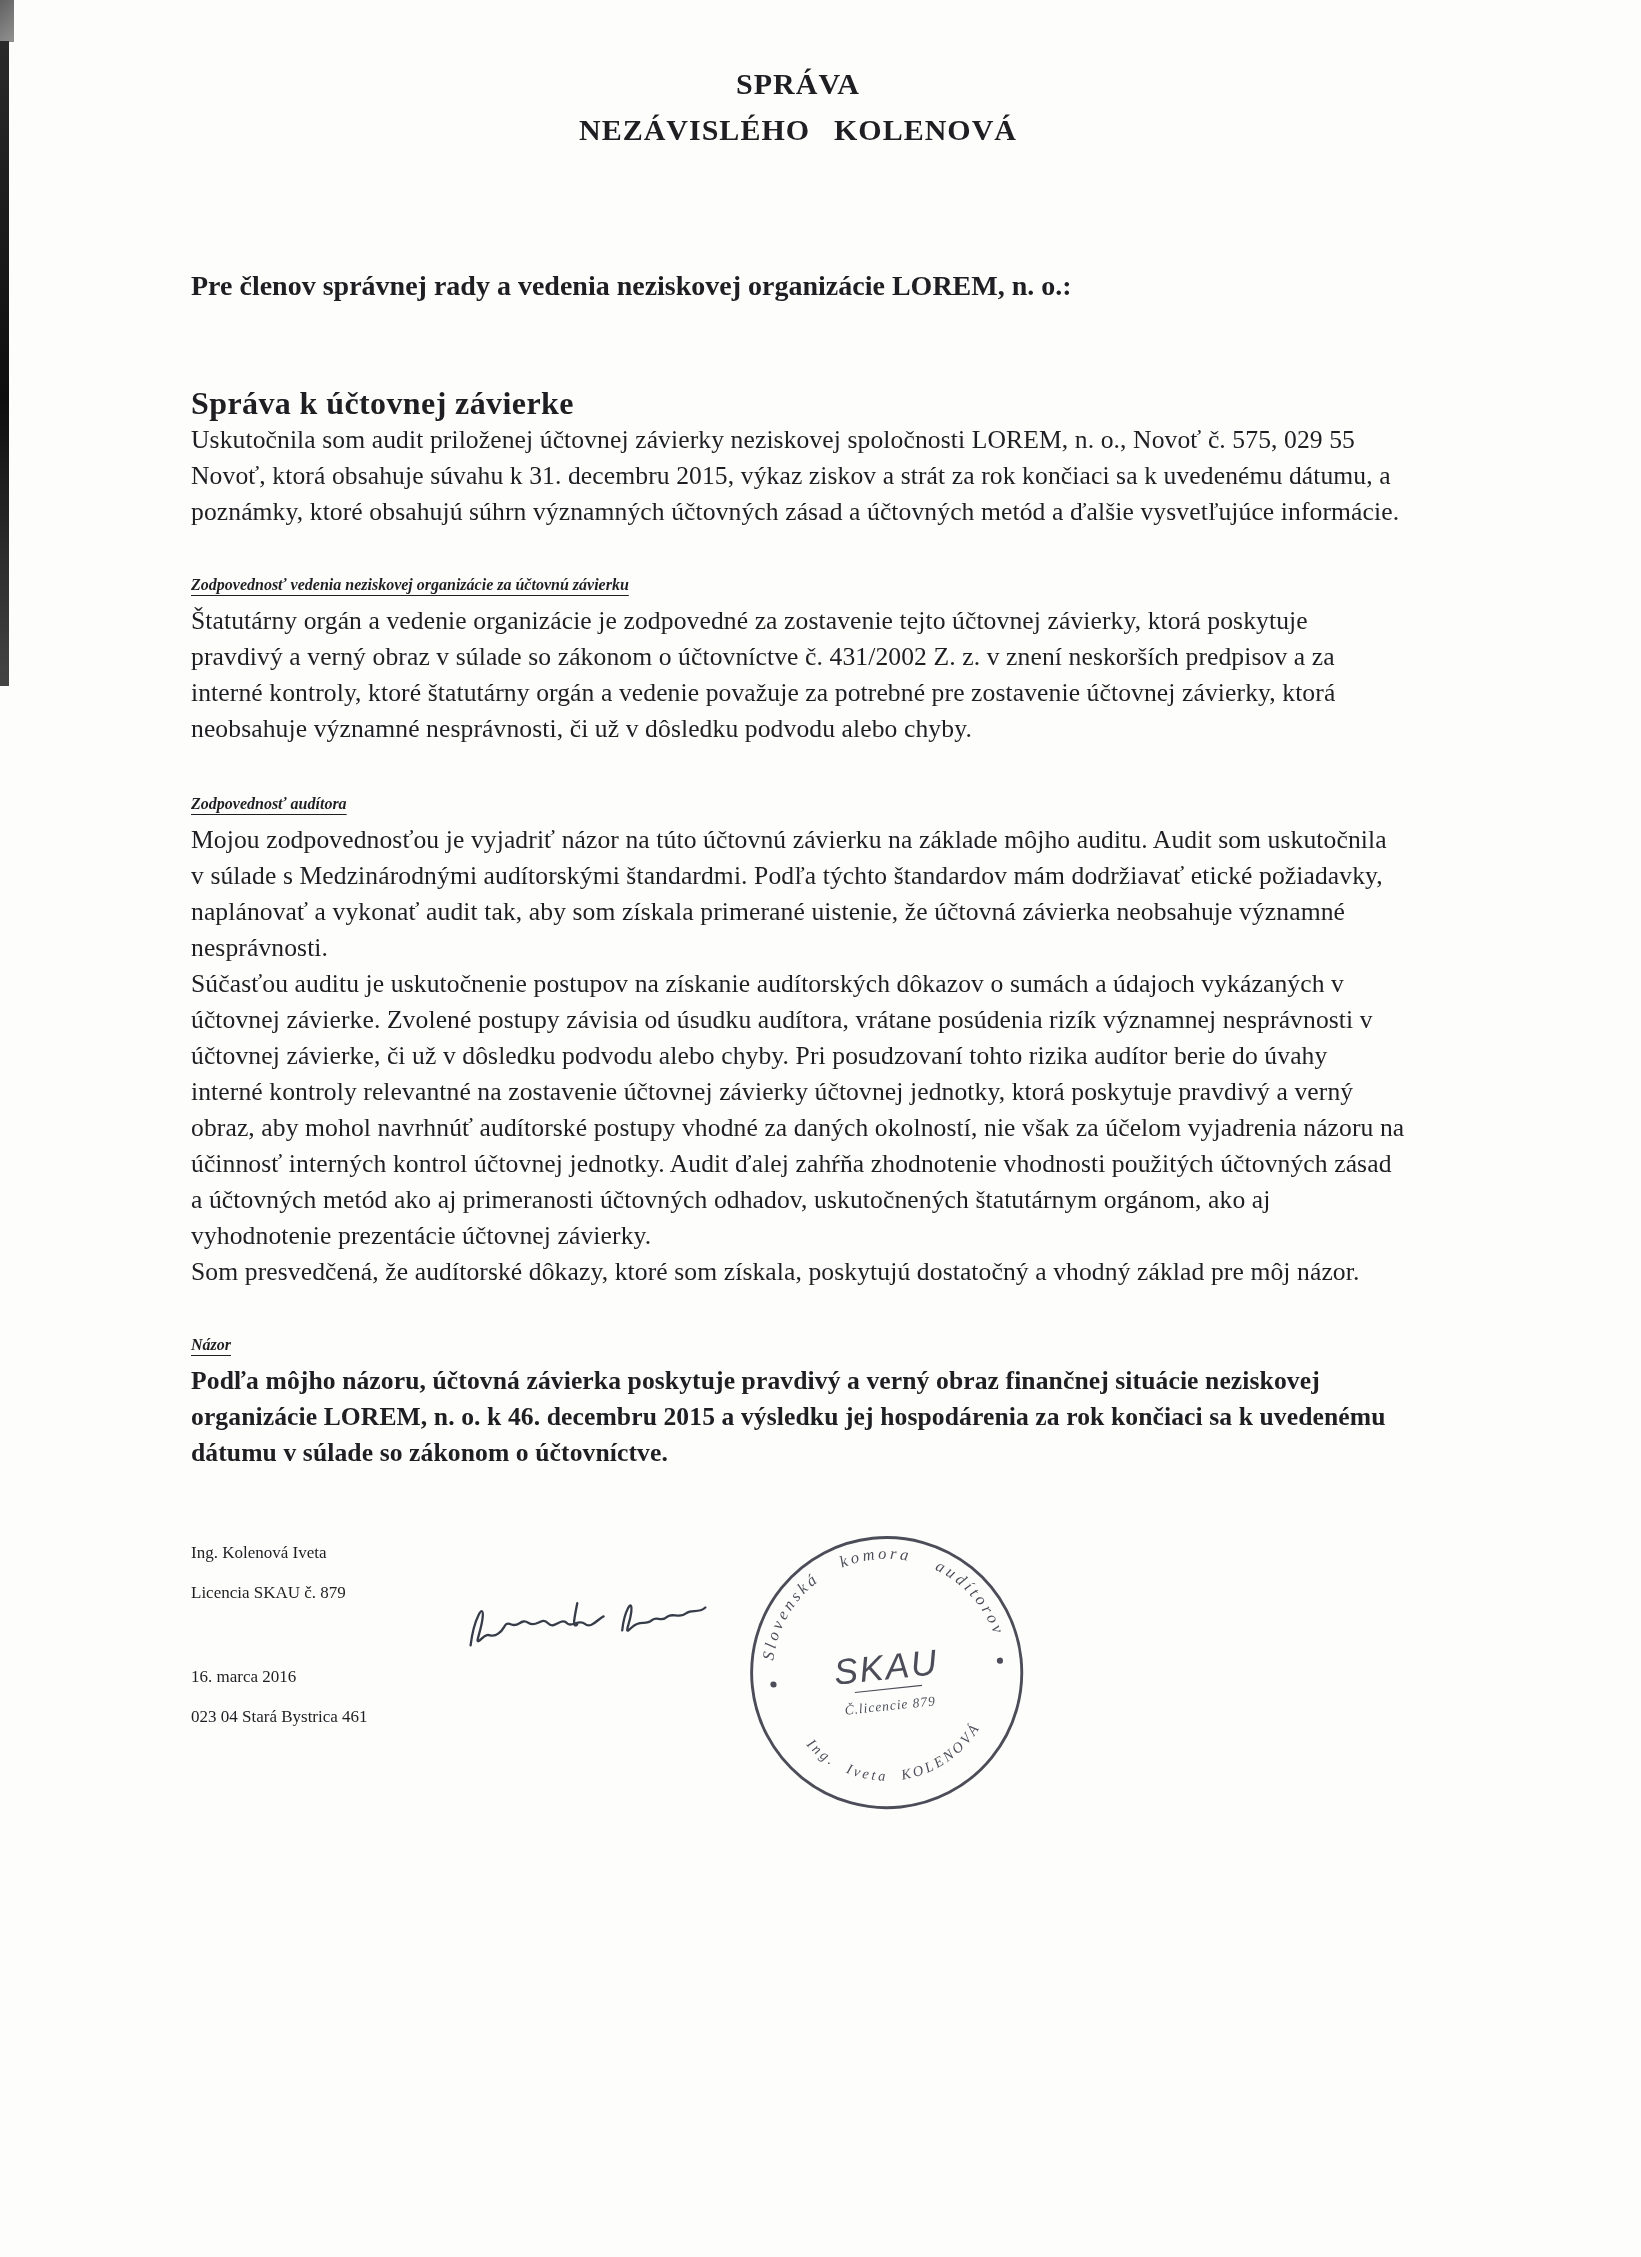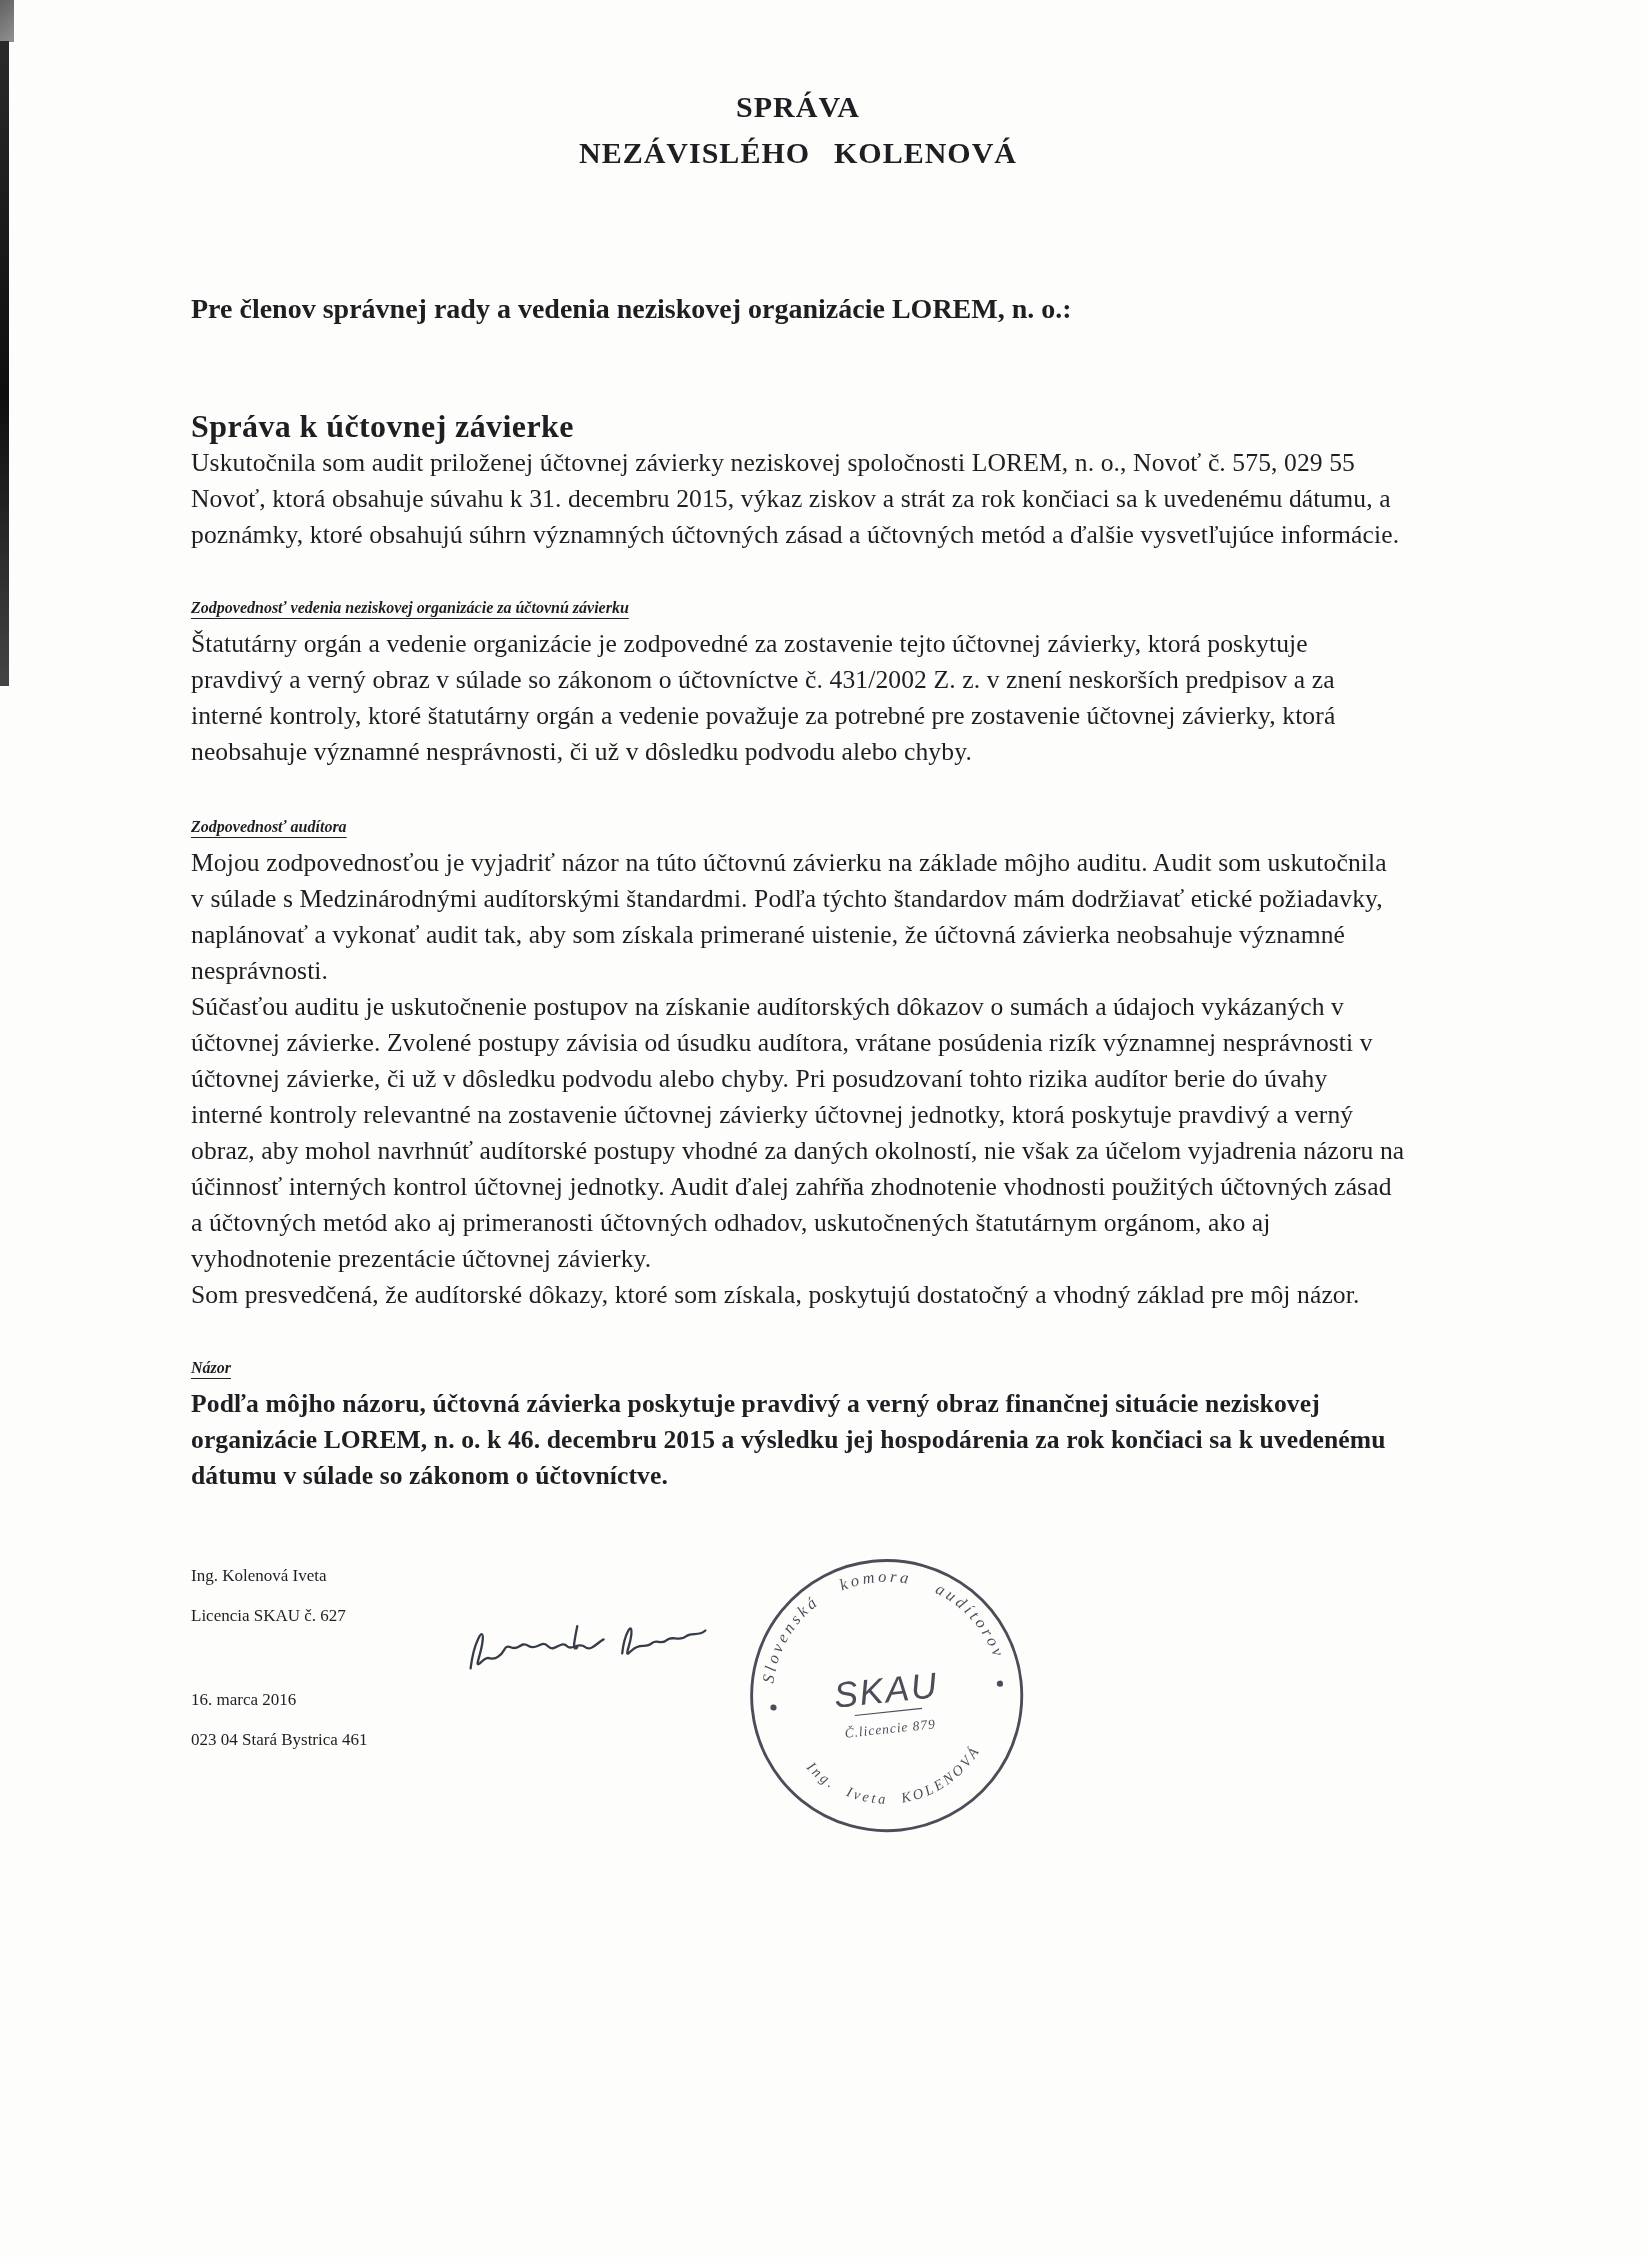--- a/index.html
+++ b/index.html
@@ -17,21 +17,21 @@
     background:linear-gradient(to bottom,#2a2a2a,#0e0e0e 55%,#444);
     filter:blur(0.4px);
   }
   .corner-mark{
     position:absolute;left:0;top:0;width:13.5px;height:42px;
     background:linear-gradient(135deg,#3a3a3a,#777);
     opacity:.8;
   }
   .content{
     position:absolute;inset:0;
-    padding:84px 236px 0 191px;
+    padding:61px 236px 0 191px;
     box-sizing:border-box;
   }
   .title{
     margin:0;text-align:center;font-size:30px;line-height:46px;
     font-weight:bold;letter-spacing:1px;
   }
   .title .l2{word-spacing:15.4px;}
   .addressee{
     margin:114px 0 0 0;font-size:28px;font-weight:bold;line-height:37px;
   }
@@ -114,21 +114,21 @@
     <p class="body mt-36">Som presvedčená, že audítorské dôkazy, ktoré som získala, poskytujú dostatočný a vhodný základ pre môj názor.</p>
 
     <h3 class="sub-heading mt-38">Názor</h3>
 
     <p class="body opinion mt-40">Podľa môjho názoru, účtovná závierka poskytuje pravdivý a verný obraz finančnej situácie neziskovej organizácie LOREM, n. o. k 46. decembru 2015 a výsledku jej hospodárenia za rok končiaci sa k uvedenému dátumu v súlade so zákonom o účtovníctve.</p>
 
     <div class="sig-area">
 
       <div>
         <div class="sig-line">Ing. Kolenová Iveta</div>
-        <div class="sig-line">Licencia SKAU č. 627</div>
+        <div class="sig-line">Licencia SKAU č. 879</div>
       </div>
 
       <svg class="handwriting" viewBox="0 0 270 84" xmlns="http://www.w3.org/2000/svg">
         <g fill="none" stroke="#363c48" stroke-width="2.4" stroke-linecap="round">
           <path d="M10,56 C16,28 28,12 25,28 C22,44 12,58 22,50 C32,42 30,52 40,46
                    C48,42 46,34 54,38 C62,42 64,32 72,38 C80,44 86,32 92,40
                    C98,48 106,34 112,42 C116,47 124,38 130,44 C136,50 144,40 150,38"></path>
           <path d="M124,22 C120,36 116,48 122,44"></path>
           <path d="M168,54 C172,34 182,20 179,36 C176,50 168,60 178,52
                    C188,44 192,52 200,46 C206,42 208,50 216,44 C222,40 228,48 236,42

